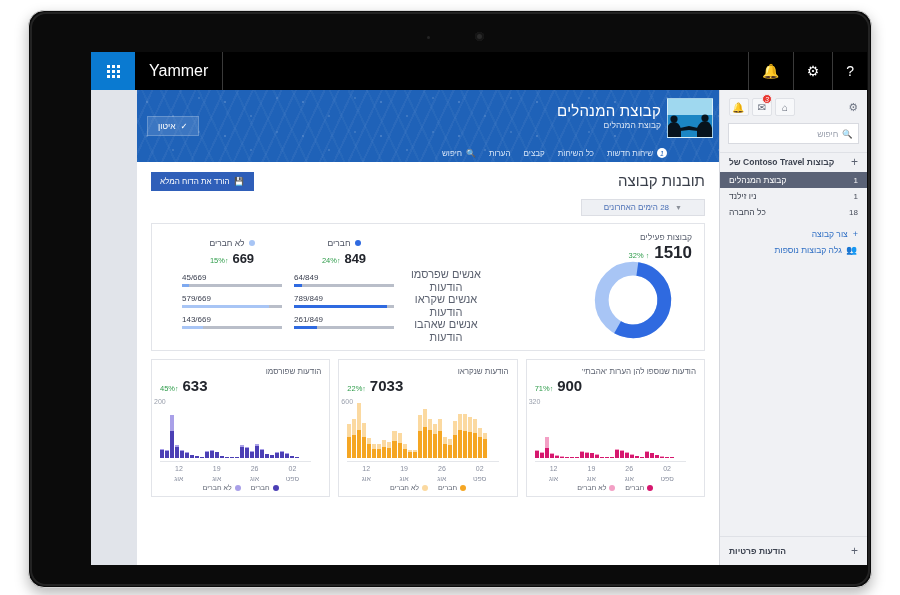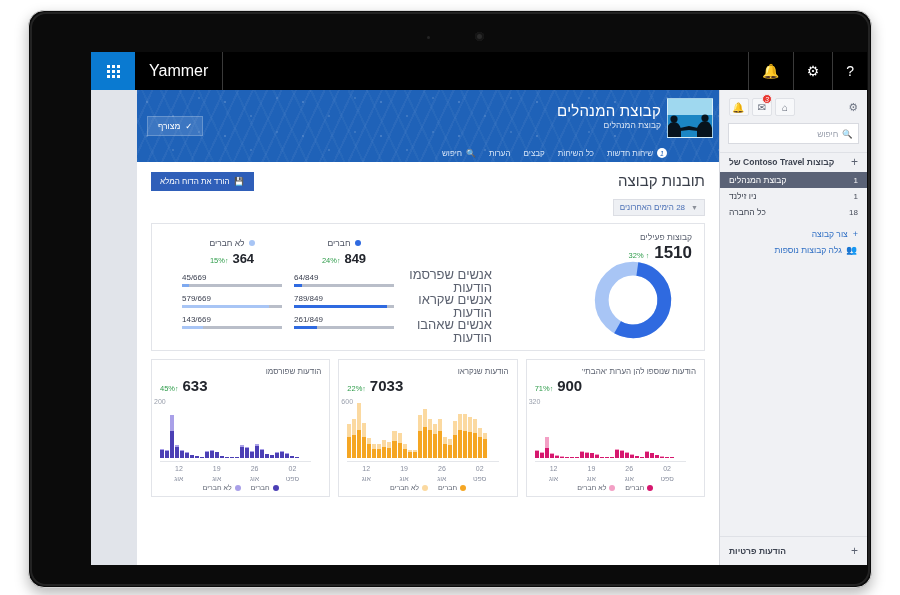--- a/index.html
+++ b/index.html
@@ -211,21 +211,21 @@
   #ins-title { font-size: 15px; color: #3a3f4a; font-weight: normal; }
   #download-btn {
     background: #2f5fb9; color: #ffffff; font-size: 8px;
     padding: 5px 9px; display: flex; align-items: center; gap: 5px;
     border: none;
   }
   #range-row { display: flex; justify-content: flex-start; margin-top: 8px; }
   #range-select {
     display: flex; align-items: center; gap: 6px;
     background: #eef0f4; border: 1px solid #dcdee4;
-    font-size: 8px; color: #4a6fb5; padding: 3px 6px;
+    font-size: 8px; color: #4a6fb5; padding: 3px 22px;
   }
   #range-select .chev { color: #8b9099; font-size: 7px; }
 
   
   .card { background: #ffffff; border: 1px solid #e2e4e9; }
   #top-card { margin-top: 7px; height: 128px; position: relative; padding: 8px 12px; }
   #active-block { position: absolute; right: 12px; top: 8px; text-align: right; }
   #active-label { font-size: 8.5px; color: #5c6270; }
   #active-row { display: flex; align-items: baseline; gap: 5px; justify-content: flex-end; margin-top: 1px; }
   #active-value { font-size: 17px; color: #23262d; font-weight: bold; }
@@ -234,21 +234,21 @@
 
   #donut-wrap { position: absolute; right: 22px; top: 30px; width: 98px; height: 92px; }
 
   #breakdown { position: absolute; left: 10px; top: 8px; width: 330px; }
   #bd-cols { display: flex; gap: 0; }
   .bd-labels {
     width: 92px; padding-top: 36px;
     display: flex; flex-direction: column; gap: 12px;
     text-align: right;
   }
-  .bd-labels div { font-size: 13px; color: #5c6270; height: 13px; line-height: 13px; }
+  .bd-labels div { font-size: 11px; color: #5c6270; height: 13px; line-height: 13px; text-align: center; }
   .bd-col { width: 112px; padding: 0 6px; }
   .bd-head { text-align: center; }
   .bd-head .name {
     font-size: 8.5px; color: #4a5060; display: inline-flex; align-items: center; gap: 4px;
   }
   .dot { width: 6px; height: 6px; border-radius: 50%; display: inline-block; }
   .bd-head .valrow {
     display: flex; align-items: baseline; justify-content: center; gap: 4px; margin-top: 1px;
   }
   .bd-head .val { font-size: 13px; font-weight: bold; color: #23262d; }
@@ -417,21 +417,21 @@
               <span>הערות</span>
             </span>
             <span class="navitem">
               <span>🔍</span>
               <span>חיפוש</span>
             </span>
           </div>
 
           <div id="joined-btn">
             <span>✓</span>
-            <span>מצורף</span>
+            <span>איטון</span>
           </div>
         </div>
 
         <div id="insights">
 
           <div id="ins-head">
             <div id="ins-title">תובנות קבוצה</div>
             <div id="download-btn">
               <span>💾</span>
               <span>הורד את הדוח המלא</span>
@@ -508,21 +508,21 @@
                   </div>
                 </div>
 
                 <div class="bd-col">
                   <div class="bd-head">
                     <span class="name">
                       <i class="dot" style="background:#a8c5f5"></i>
                       <span>לא חברים</span>
                     </span>
                     <span class="valrow">
-                      <span class="val">364</span>
+                      <span class="val">669</span>
                       <span class="delta">
                         <span class="arrow">↑</span><span>15%</span>
                       </span>
                     </span>
                   </div>
 
                   <div class="bd-metric">
                     <div class="frac">45/669</div>
                     <div class="bd-bar">
                         <i style="width:6.7%;background:#7ea9ef"></i>

